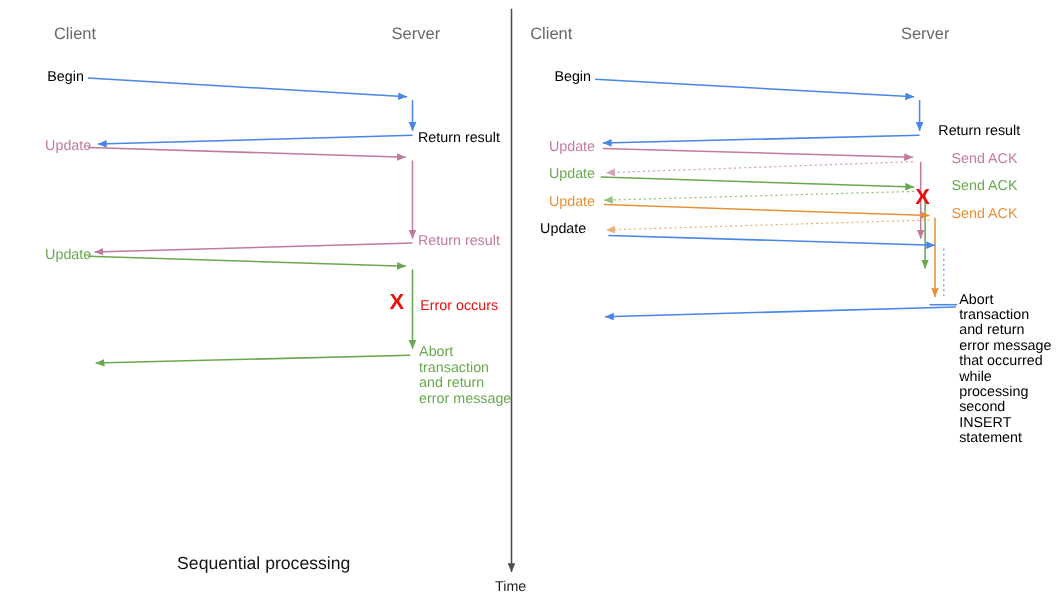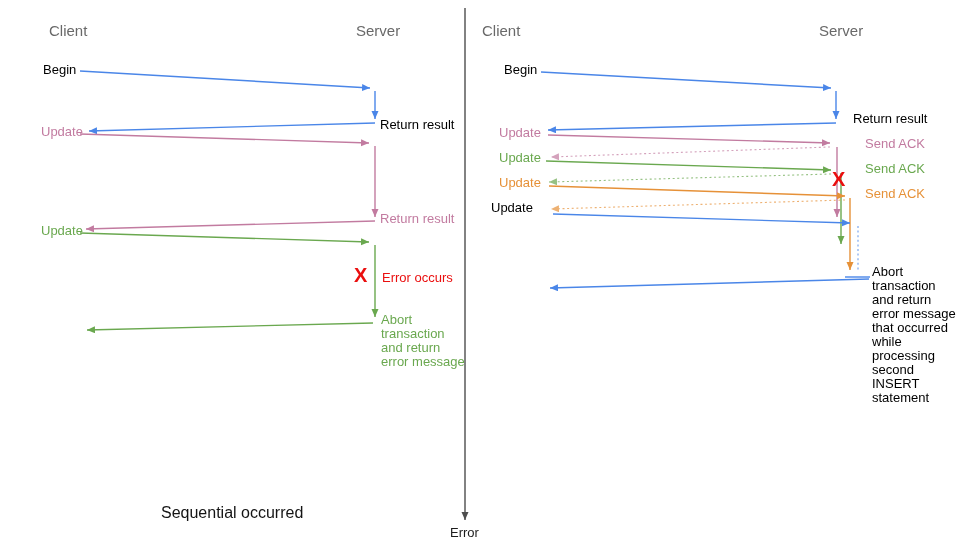--- a/index.html
+++ b/index.html
@@ -98,21 +98,21 @@
   <div class="lbl green" style="left:41px;top:224px;">Update</div>
 
   <div class="xmark" style="left:354px;top:266px;">X</div>
   <div class="lbl red" style="left:382px;top:271px;">Error occurs</div>
 
   <div class="lbl green multiline" style="left:381px;top:313px;">Abort
 transaction
 and return
 error message</div>
 
-  <div class="caption" style="position:absolute;left:161px;top:504px;">Sequential occurred</div>
+  <div class="caption" style="position:absolute;left:161px;top:504px;">Sequential processing</div>
 
   <div class="lbl hdr" style="left:482px;top:24px;">Client</div>
   <div class="lbl hdr" style="left:819px;top:24px;">Server</div>
 
   <div class="lbl blue" style="left:504px;top:63px;">Begin</div>
   <div class="lbl blue" style="left:853px;top:112px;">Return result</div>
   <div class="lbl pink" style="left:499px;top:126px;">Update</div>
   <div class="lbl pink" style="left:865px;top:137px;">Send ACK</div>
   <div class="lbl green" style="left:499px;top:151px;">Update</div>
   <div class="lbl green" style="left:865px;top:162px;">Send ACK</div>
@@ -127,15 +127,15 @@
 and return
 error message
 that occurred
 while
 processing
 second
 INSERT
 statement</div>
 
 
-  <div class="timelbl" style="left:450px;top:525px;">Error</div>
+  <div class="timelbl" style="left:450px;top:525px;">Time</div>
 
 </div>
 
 </body></html>

